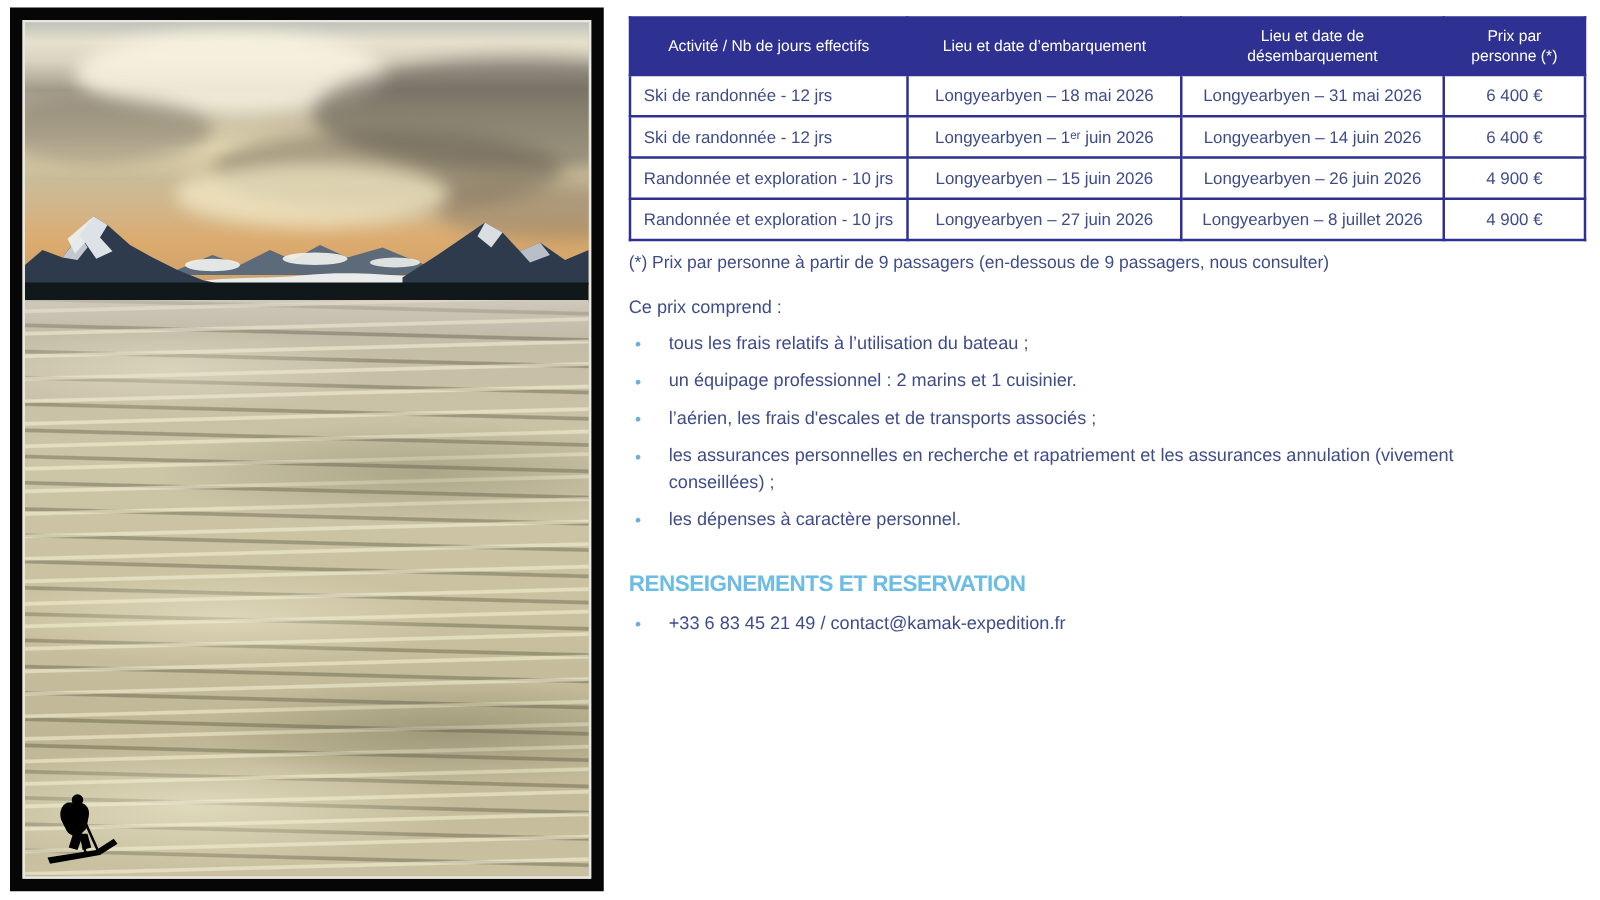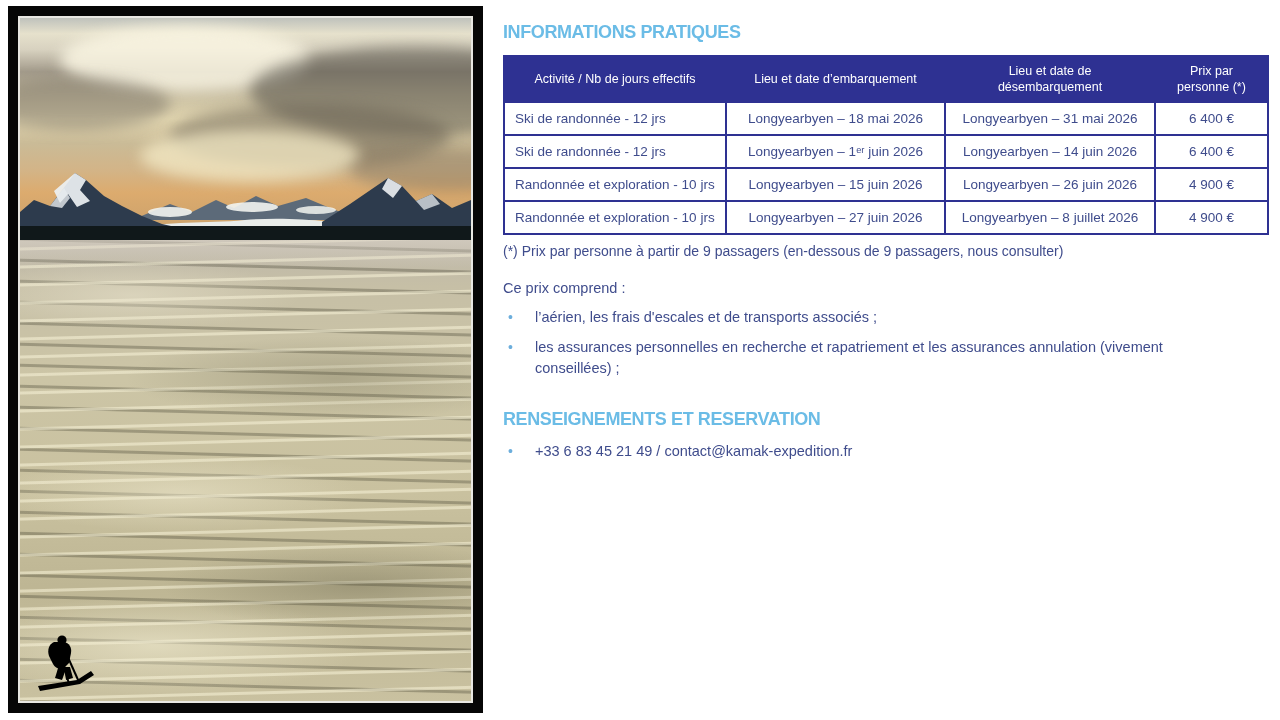--- a/index.html
+++ b/index.html
@@ -124,21 +124,20 @@
       <path d="M32,34 L34,47 L41,45 L38,34 Z" fill="#000"></path>
       <path d="M34,20 L47,49" stroke="#000" stroke-width="2"></path>
       <path d="M29,22 L37,51" stroke="#000" stroke-width="2"></path>
       <path d="M6,53 L45,47 L59,38 L62,42 L48,51 L8,58 Z" fill="#000"></path>
     </svg>
   </div>
 </div>
 
 <div class="content">
 
-  <h1 class="section">INFORMATIONS PRATIQUES</h1>
 
   <table class="pricing">
     <colgroup>
       <col style="width:222px">
         <col style="width:219px">
         <col style="width:210px">
         <col style="width:113px">
     </colgroup>
     <thead>
         <tr id="thead-row">
@@ -175,26 +174,29 @@
           <td>Longyearbyen – 8 juillet 2026</td>
           <td>4 900 €</td>
         </tr>
       </tbody>
   </table>
 
   <p class="footnote">(*) Prix par personne à partir de 9 passagers (en-dessous de 9 passagers, nous consulter)</p>
 
   <p class="lead">Ce prix comprend :</p>
   <ul class="blist">
+      <li><span class="li-text">tous les frais relatifs à l’utilisation du bateau ;</span></li>
+      <li><span class="li-text">un équipage professionnel : 2 marins et 1 cuisinier.</span></li>
     </ul>
 
   <ul class="blist">
       <li><span class="li-text">l’aérien, les frais d'escales et de transports associés ;</span></li>
       <li><span class="li-text">les assurances personnelles en recherche et rapatriement et les assurances annulation (vivement
 conseillées) ;</span></li>
+      <li><span class="li-text">les dépenses à caractère personnel.</span></li>
     </ul>
 
   <h1 class="section reservation">RENSEIGNEMENTS ET RESERVATION</h1>
   <ul class="blist contact">
       <li><span class="li-text">+33 6 83 45 21 49 / contact@kamak-expedition.fr</span></li>
     </ul>
 
 </div>
 
 </body></html>

